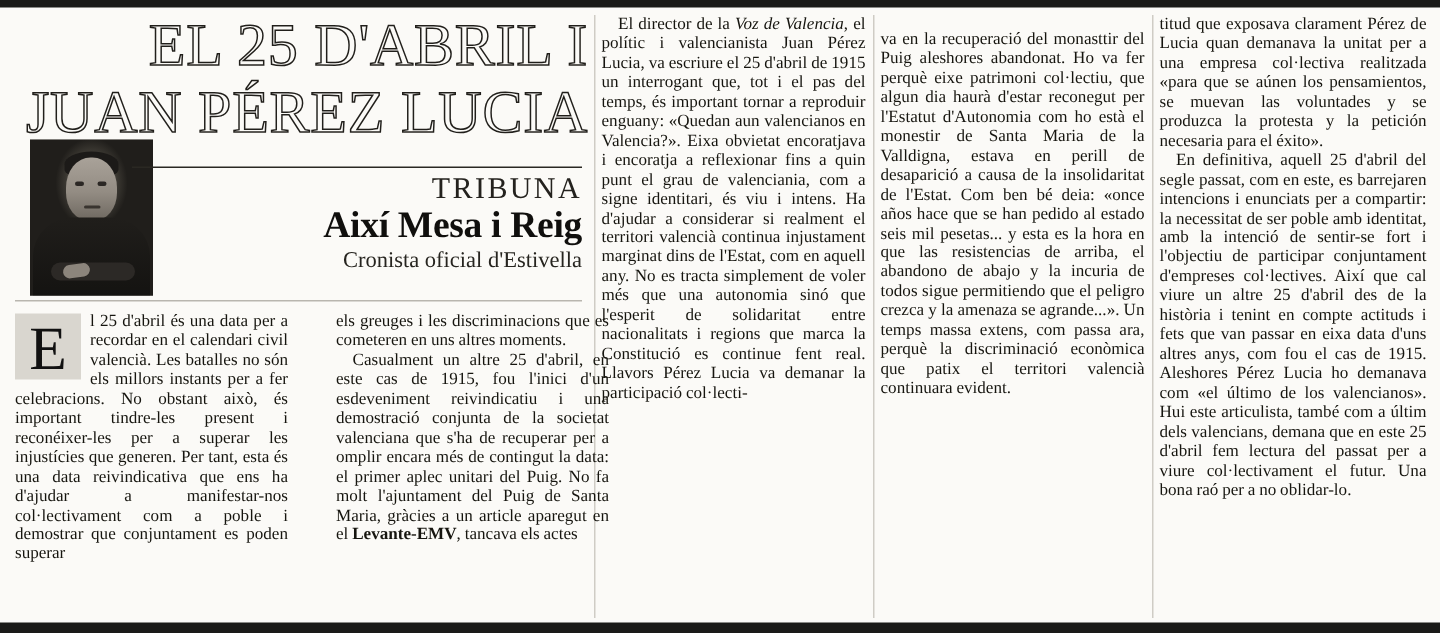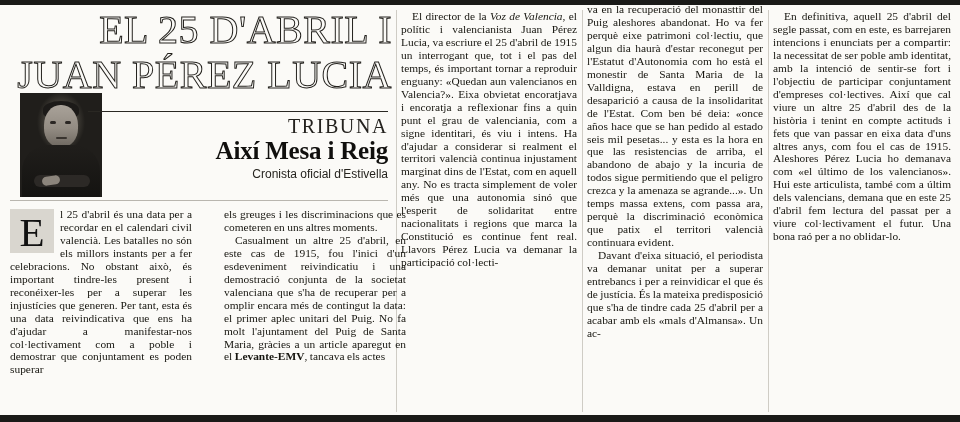--- a/index.html
+++ b/index.html
@@ -137,22 +137,22 @@
   }
   .byline .author {
     font-size: 25px;
     font-weight: bold;
     letter-spacing: -0.2px;
     line-height: 29px;
     color: #100f0d;
     margin-top: 1px;
   }
   .byline .role {
-    font-family: Liberation Sans, sans-serif;
-    font-size: 12px;
+    font-family: Liberation Serif, serif;
+    font-size: 15px;
     line-height: 14px;
     color: #26241f;
     margin-top: 2px;
   }
 
   
   .col {
     position: absolute;
     font-size: 11.4px;
     line-height: 12.95px;
@@ -164,21 +164,21 @@
   }
   .col p {
     margin: 0;
     text-indent: 11px;
   }
   .col p.noindent { text-indent: 0; }
 
   #col1 { left: 10px;  top: 208px; width: 182px; }
   #col2 { left: 224px; top: 208px; width: 182px; }
   #col3 { left: 401px; top: 10px;  width: 176px; height: 402px; }
-  #col4 { left: 587px; top: 3px;  width: 176px; height: 402px; }
+  #col4 { left: 587px; top: 20px;  width: 176px; height: 402px; }
   #col5 { left: 773px; top: 10px;  width: 178px; height: 402px; }
 
   .dropcap {
     float: left;
     width: 44px;
     height: 44px;
     margin: 1px 6px 0 0;
     background: #d9d6cf;
     font-size: 41px;
     line-height: 46px;
@@ -255,21 +255,21 @@
     <p class="noindent">els greuges i les discriminacions que es cometeren en uns altres moments.</p>
     <p><span>Casualment un altre 25 d'abril, en este cas de 1915, fou l'inici d'un esdeveniment reivindicatiu i una demostració conjunta de la societat valenciana que s'ha de recuperar per a omplir encara més de contingut la data: el primer aplec unitari del Puig. No fa molt l'ajuntament del Puig de Santa Maria, gràcies a un article aparegut en el </span><b>Levante-EMV</b><span>, tancava els actes</span></p>
   </div>
 
   <div class="col" id="col3">
     <p><span>El director de la </span><i>Voz de Valencia</i><span>, el polític i valencianista Juan Pérez Lucia, va escriure el 25 d'abril de 1915 un interrogant que, tot i el pas del temps, és important tornar a reproduir enguany: «Quedan aun valencianos en Valencia?». Eixa obvietat encoratjava i encoratja a reflexionar fins a quin punt el grau de valenciania, com a signe identitari, és viu i intens. Ha d'ajudar a considerar si realment el territori valencià continua injustament marginat dins de l'Estat, com en aquell any. No es tracta simplement de voler més que una autonomia sinó que l'esperit de solidaritat entre nacionalitats i regions que marca la Constitució es continue fent real. Llavors Pérez Lucia va demanar la participació col·lecti-</span></p>
   </div>
 
   <div class="col" id="col4">
     <p class="noindent">va en la recuperació del monasttir del Puig aleshores abandonat. Ho va fer perquè eixe patrimoni col·lectiu, que algun dia haurà d'estar reconegut per l'Estatut d'Autonomia com ho està el monestir de Santa Maria de la Valldigna, estava en perill de desaparició a causa de la insolidaritat de l'Estat. Com ben bé deia: «once años hace que se han pedido al estado seis mil pesetas... y esta es la hora en que las resistencias de arriba, el abandono de abajo y la incuria de todos sigue permitiendo que el peligro crezca y la amenaza se agrande...». Un temps massa extens, com passa ara, perquè la discriminació econòmica que patix el territori valencià continuara evident.</p>
-    <p>Davant d'eixa situació, el periodista va demanar unitat per a superar entrebancs i per a reinvidicar el que és de justícia. És la mateixa predisposició que s'ha de tindre cada 25 d'abril per a acabar amb els «mals d'Almansa». Un ac-</p>
   </div>
 
   <div class="col" id="col5">
+    <p class="noindent">titud que exposava clarament Pérez de Lucia quan demanava la unitat per a una empresa col·lectiva realitzada «para que se aúnen los pensamientos, se muevan las voluntades y se produzca la protesta y la petición necesaria para el éxito».</p>
     <p>En definitiva, aquell 25 d'abril del segle passat, com en este, es barrejaren intencions i enunciats per a compartir: la necessitat de ser poble amb identitat, amb la intenció de sentir-se fort i l'objectiu de participar conjuntament d'empreses col·lectives. Així que cal viure un altre 25 d'abril des de la història i tenint en compte actituds i fets que van passar en eixa data d'uns altres anys, com fou el cas de 1915. Aleshores Pérez Lucia ho demanava com «el último de los valencianos». Hui este articulista, també com a últim dels valencians, demana que en este 25 d'abril fem lectura del passat per a viure col·lectivament el futur.  Una bona raó per a no oblidar-lo.</p>
   </div>
 
   <div class="rule-bottom"></div>
 </div>
 
 </body></html>

